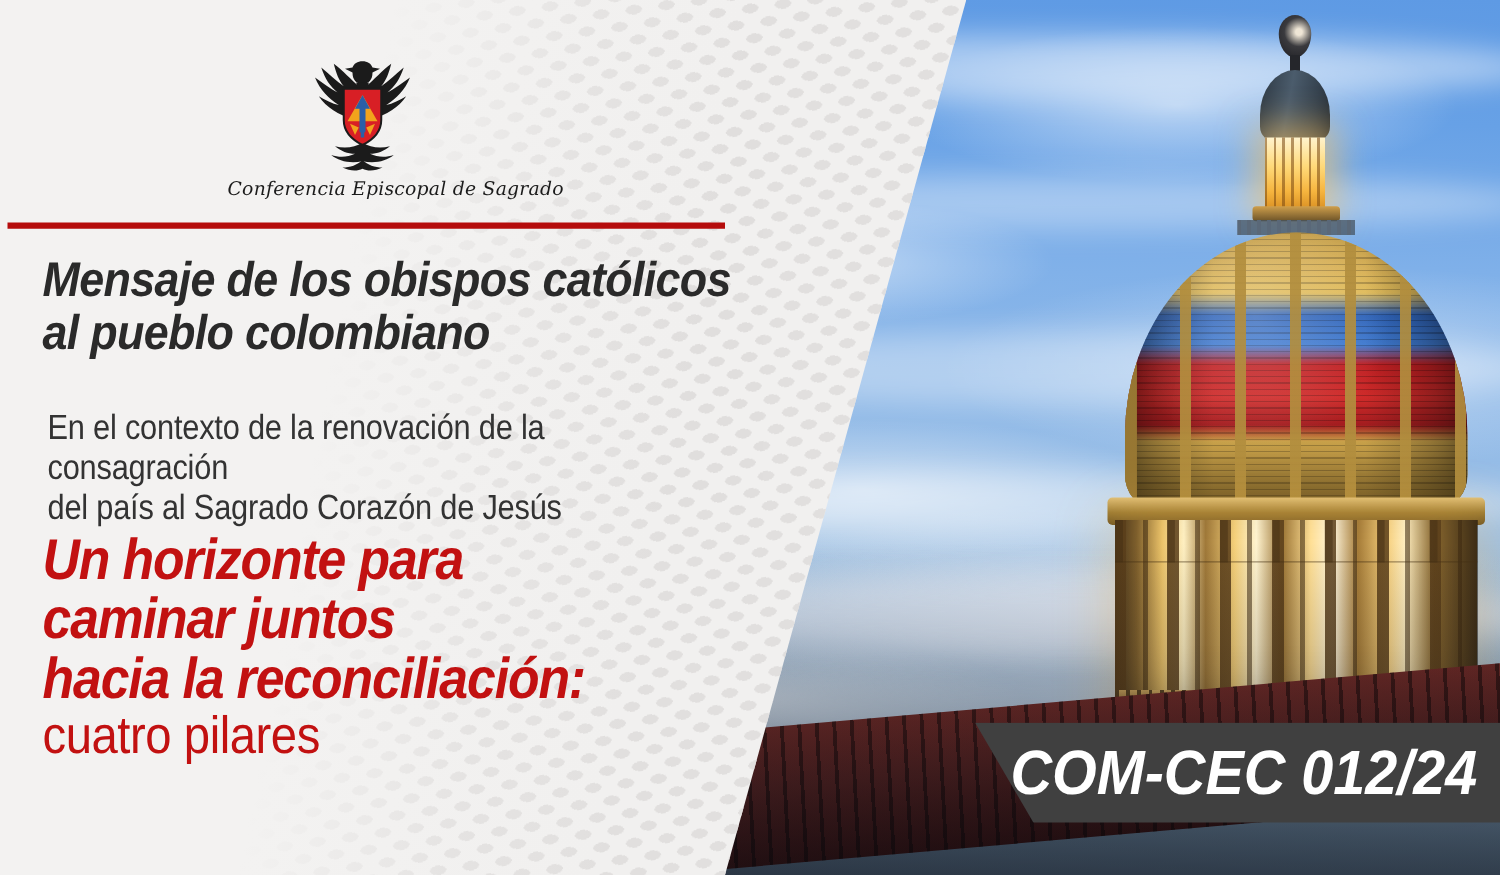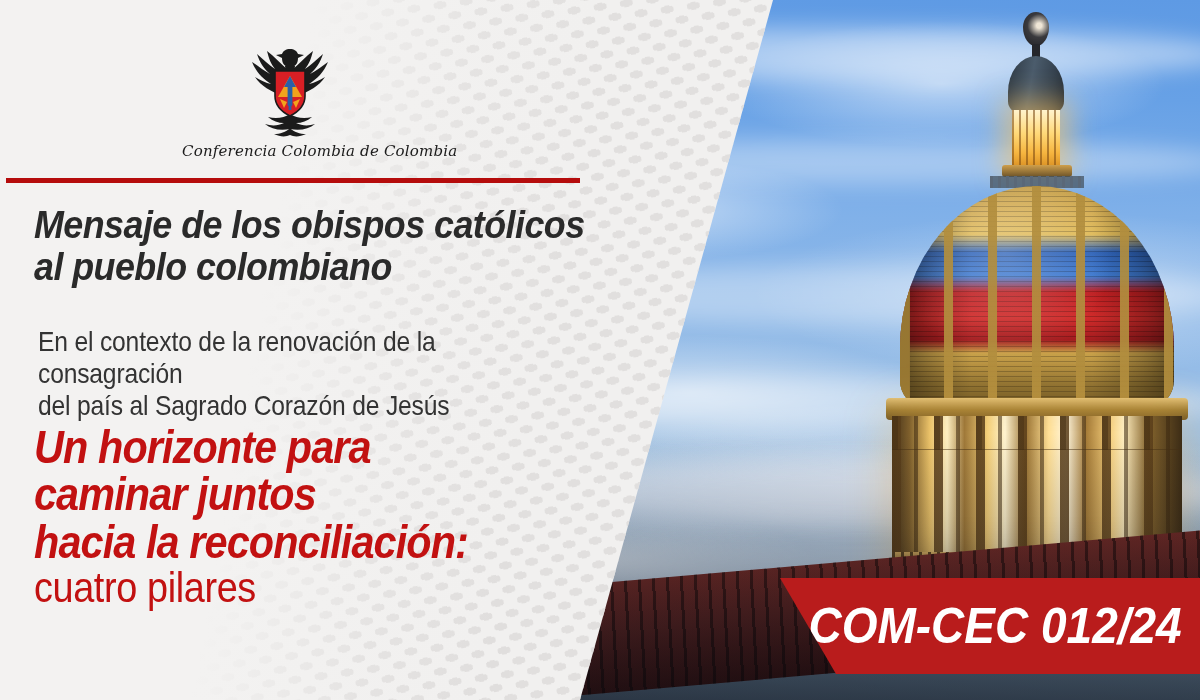--- a/index.html
+++ b/index.html
@@ -373,22 +373,22 @@
     font-size: 42px;
     letter-spacing: -.4px;
   }
 
   
   .banner {
     position: absolute;
     left: 770px;
     top: 578px;
     width: 430px;
-    height: 96px;
-    background: #b91c1c;
+    height: 80px;
+    background: #404040;
     -webkit-clip-path: polygon(10px 0, 430px 0, 430px 96px, 66px 96px);
     clip-path: polygon(10px 0, 430px 0, 430px 96px, 66px 96px);
     display: flex;
     align-items: center;
     justify-content: flex-end;
     padding-right: 18px;
   }
   .banner-text {
     font-family: "Liberation Sans Narrow", "Liberation Sans", sans-serif;
     font-weight: 700;
@@ -478,21 +478,21 @@
 
       <g>
         <path d="M46 36 L58 57 L34 57 Z" fill="#f2a31c"></path>
         <path d="M46 36 L52 47 L40 47 Z" fill="#2a5fa8"></path>
         <rect x="43.6" y="45" width="4.8" height="21" rx="1.3" fill="#2a5fa8"></rect>
         <path d="M36 59 L43 62 L40 68 Z" fill="#f2a31c"></path>
         <path d="M56 59 L49 62 L52 68 Z" fill="#f2a31c"></path>
         <rect x="44.6" y="63" width="2.8" height="7" fill="#2a5fa8"></rect>
       </g>
     </svg>
-    <span class="logo-caption">Conferencia Colombia de Colombia</span>
+    <span class="logo-caption">Conferencia Episcopal de Sagrado</span>
   </div>
 
   <div class="rule"></div>
 
   <div class="kicker">
     <span>Mensaje de los obispos católicos</span>
     <span>al pueblo colombiano</span>
   </div>
 
   <div class="subtitle">

